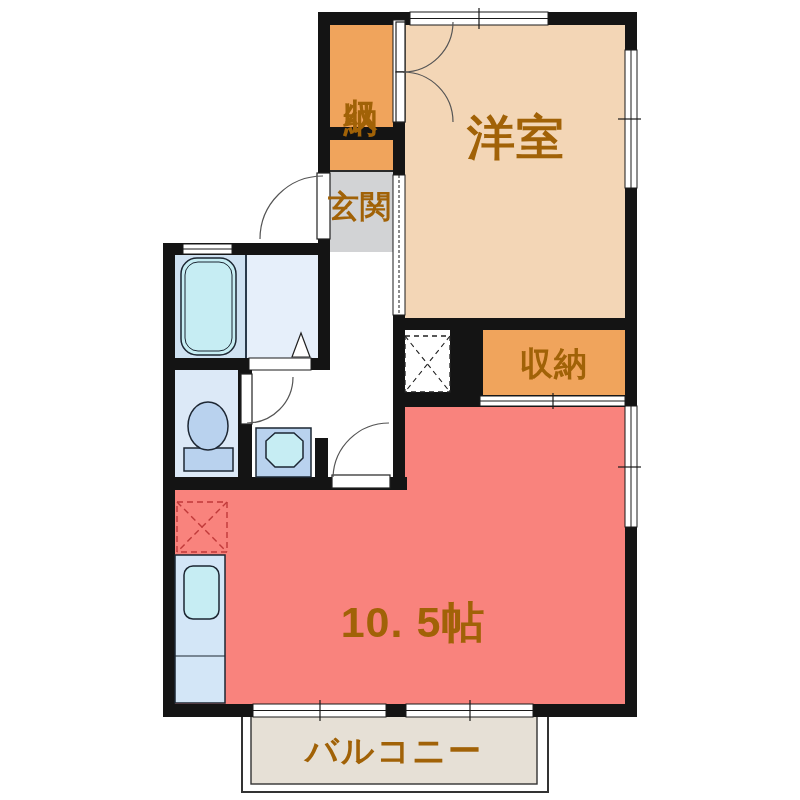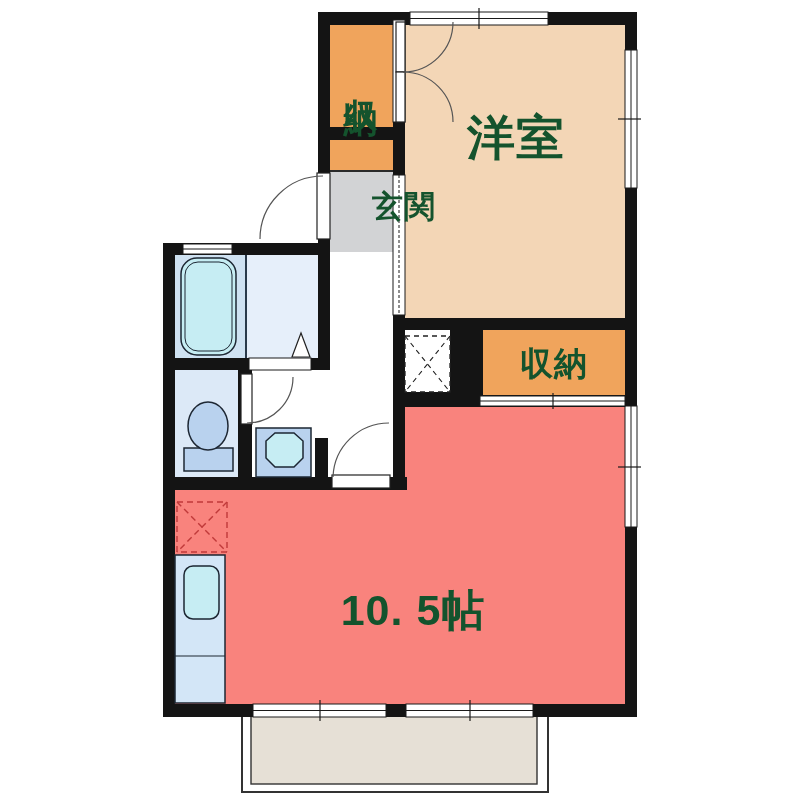--- a/index.html
+++ b/index.html
@@ -27,30 +27,30 @@
   .room-bath{fill:var(--bath-floor,#cfe2f2);}
   .room-wash{fill:var(--washroom-floor,#e6effa);}
   .room-toilet{fill:var(--toilet-floor,#dce9f7);}
   .room-balcony{fill:var(--balcony,#e6e0d6);stroke:#333;stroke-width:1.4;}
   .balcony-outer{fill:none;stroke:#333;stroke-width:2;}
   .fill-fixture{fill:var(--fixture,#b9d2ee);}
   .fill-water{fill:var(--water,#c6edf3);}
   .fill-counter{fill:var(--counter,#d3e6f7);}
   .lbl{
     position:absolute;transform:translate(-50%,-50%);
-    color:#14532d;font-weight:bold;white-space:pre;line-height:1.12;
+    color:#a16207;font-weight:bold;white-space:pre;line-height:1.12;
     text-align:right;letter-spacing:1px;
   }
   .lbl-closet-upper{font-size:34px;writing-mode:vertical-rl;text-orientation:upright;letter-spacing:6px;}
   .lbl-genkan{font-size:31px;}
   .lbl-yo{font-size:48px;}
   .lbl-yo-size{font-size:46px;}
   .lbl-closet-ldk{font-size:33px;}
   .lbl-ldk{font-size:46px;letter-spacing:7px;}
-  .lbl-ldk-size{font-size:43px;}
+  .lbl-ldk-size{font-size:43px;margin-top:12px;}
   .lbl-balcony{font-size:33px;letter-spacing:2px;}
 </style>
 </head>
 <body>
 
 <div class="stage">
   <svg width="800" height="800" viewBox="0 0 800 800">
 
     <rect class="room-yo" x="405" y="25" width="220" height="293"></rect>
     <rect class="room-closet" x="330" y="25" width="63" height="102"></rect>
@@ -170,17 +170,18 @@
       <line class="dashx" x1="450" y1="336" x2="405" y2="392"></line>
     </g>
     <g>
       <rect class="freezer" x="177" y="502" width="50" height="50"></rect>
       <line class="freezer" x1="177" y1="502" x2="227" y2="552"></line>
       <line class="freezer" x1="227" y1="502" x2="177" y2="552"></line>
     </g>
   </svg>
 
   <div class="lbl lbl-closet-upper" style="left:361px;top:77px;">収納</div>
-  <div class="lbl lbl-genkan" style="left:360px;top:207px;margin-left:44px;">玄関</div>
+  <div class="lbl lbl-genkan" style="left:360px;top:207px;">玄関</div>
   <div class="lbl lbl-yo" style="left:516px;top:138px;">洋室</div>
   <div class="lbl lbl-closet-ldk" style="left:554px;top:364px;">収納</div>
   <div class="lbl lbl-ldk-size" style="left:413px;top:610px;">10. 5帖</div>
+  <div class="lbl lbl-balcony" style="left:394px;top:751px;">バルコニー</div>
 </div>
 
 </body></html>

